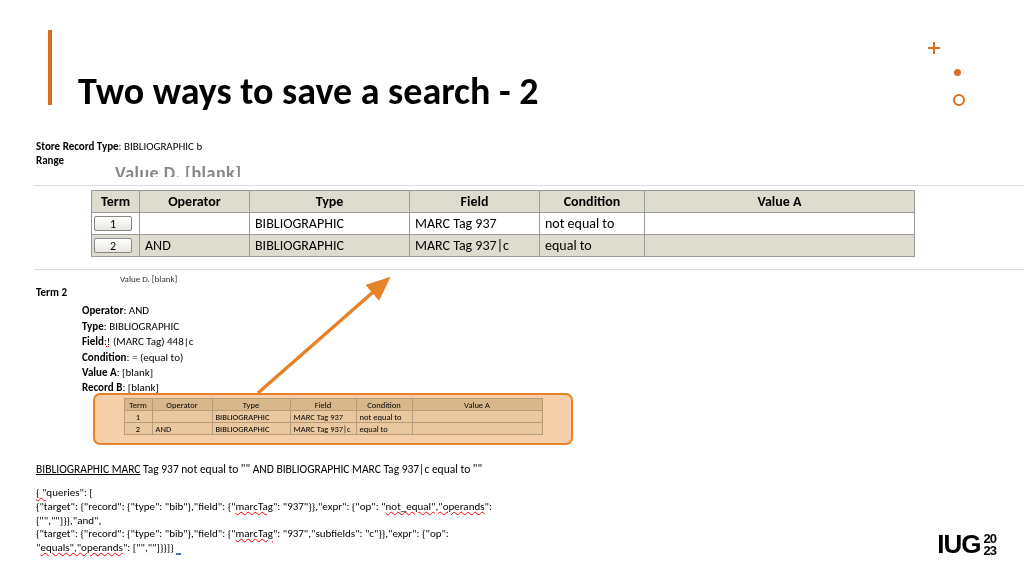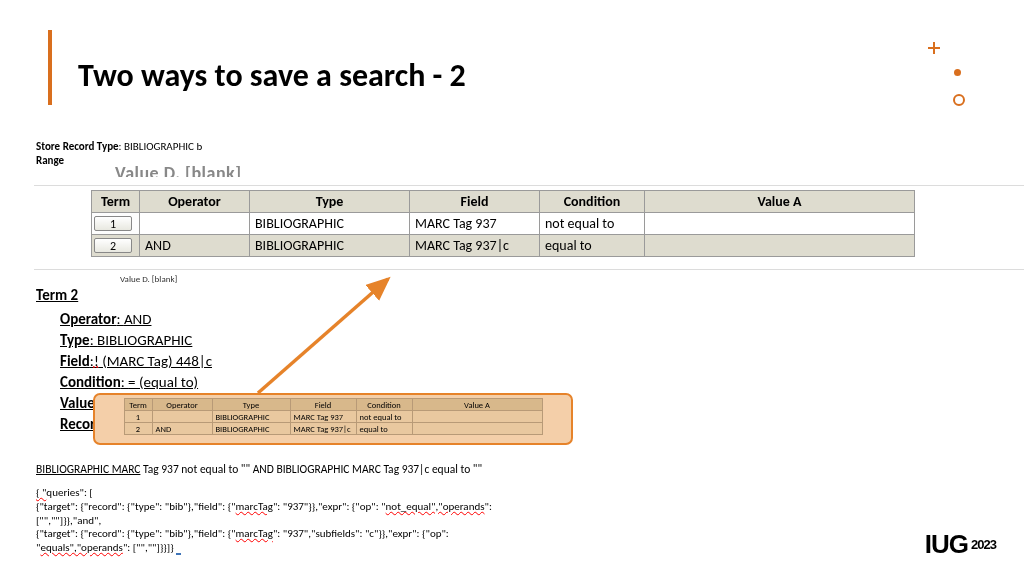--- a/index.html
+++ b/index.html
@@ -17,22 +17,22 @@
     position: absolute;
     left: 48px;
     top: 30px;
     width: 4px;
     height: 75px;
     background: #d96f1e;
   }
   .title {
     position: absolute;
     left: 78px;
-    top: 56px;
-    font-size: 32px;
+    top: 68px;
+    font-size: 38px;
     font-weight: 700;
     letter-spacing: 0px;
   }
   .deco-plus {
     position: absolute;
     right: 90px;
     top: 42px;
     color: #d96f1e;
     font-size: 16px;
     font-weight: 700;
@@ -140,26 +140,25 @@
     position: absolute;
     left: 120px;
     top: 273px;
     font-size: 9px;
     color: #333;
   }
   .term2 {
     position: absolute;
     left: 36px;
     top: 285px;
-    font-size: 15px;
+    font-size: 11px;
     line-height: 1.4;
-    text-decoration: underline;
   }
   .term2 .block {
-    margin-left: 24px;
+    margin-left: 46px;
     margin-top: 3px;
   }
   .term2 strong { font-weight: 700; }
   .u { text-decoration: underline dotted red; }
   
   
   .mini-wrap {
     position: absolute;
     left: 93px;
     top: 393px;
@@ -227,21 +226,21 @@
     font-family: Arial, sans-serif;
     font-weight: 900;
     font-size: 26px;
     letter-spacing: -1px;
     display: flex;
     align-items: center;
     text-align: center;
   }
   .logo .yr {
     display: inline-flex;
-    flex-direction: row;
+    flex-direction: column;
     font-size: 13px;
     line-height: 0.9;
     margin-left: 3px;
     font-weight: 900;
   }
 </style>
 </head>
 <body>
 
 <div class="accent-bar"></div>

